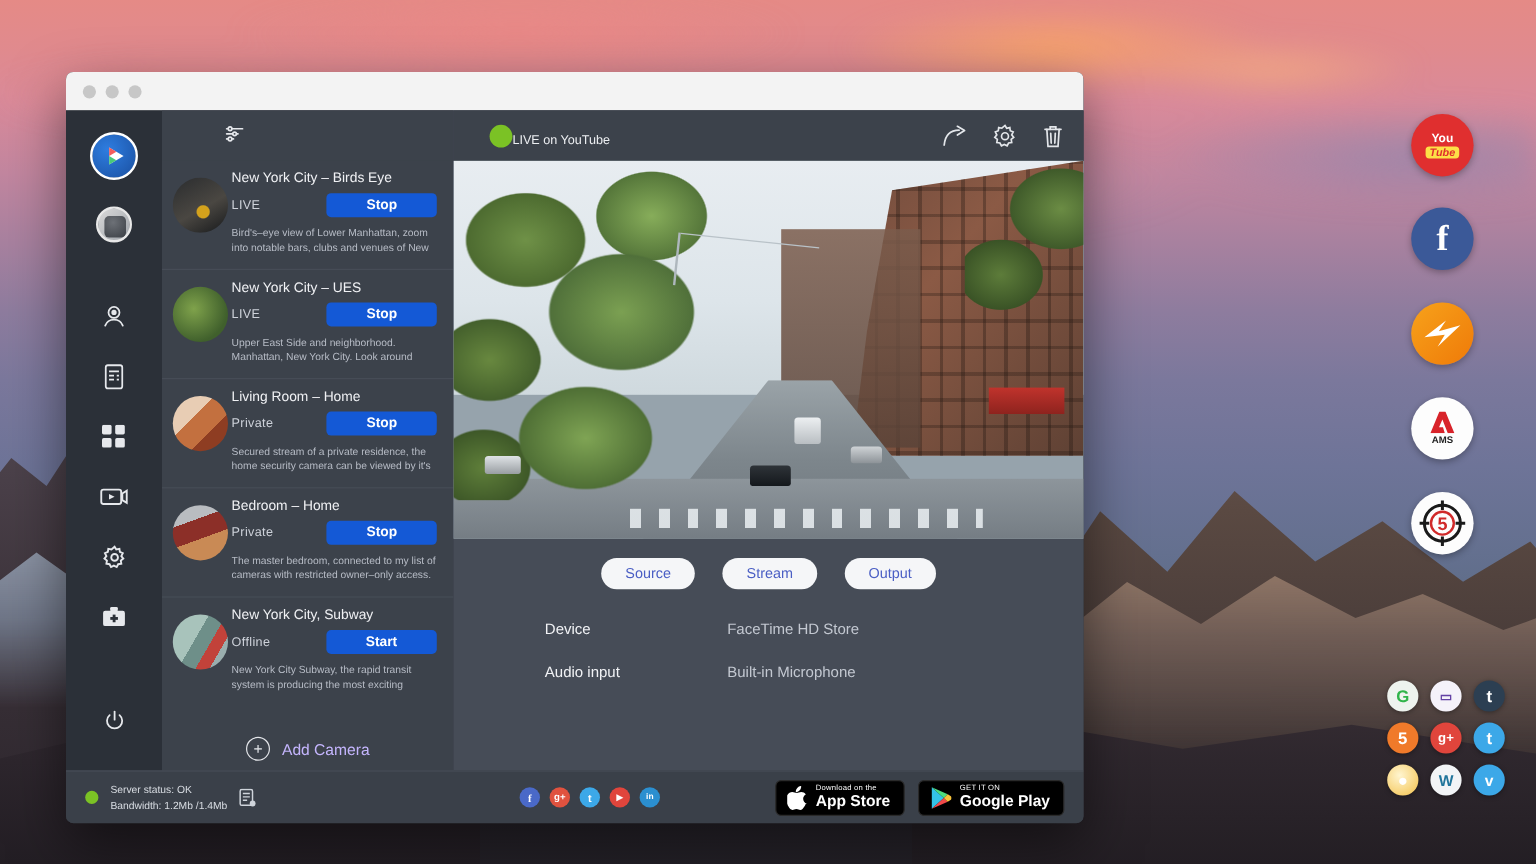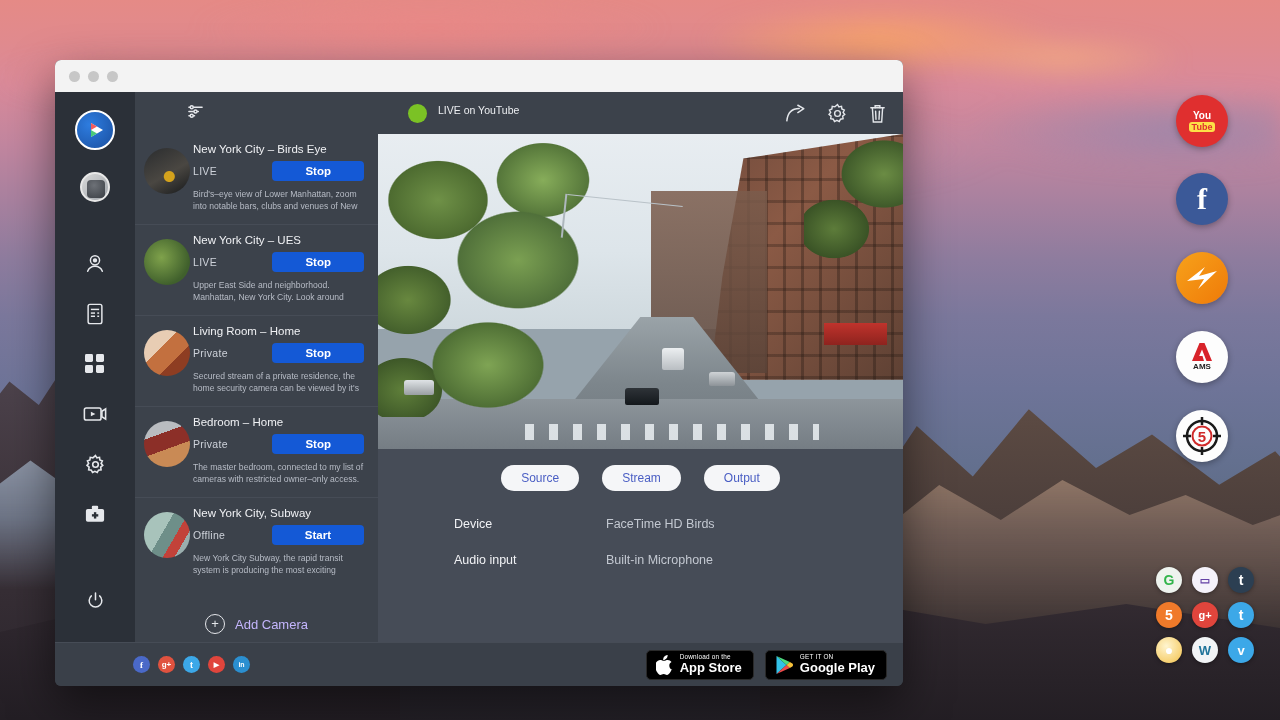--- a/index.html
+++ b/index.html
@@ -85,21 +85,21 @@
     user-select: none;
   }
   .dock-lg { width: 52px; height: 52px; left: 1176px; }
 
   .yt-badge {
     color: #fff; font-size: 10px; line-height: 10px;
     text-align: center; font-weight: bold;
   }
   .yt-badge .tube {
     display:block; background:#fde047; color:#e02f2f;
-    border-radius:3px; padding:0 3px; margin-top:1px; font-size:9px;
+    border-radius:3px; padding:0 3px; margin-top:1px; font-size:9px;font-style:italic;
   }
 
   .icon-grid-small { position: absolute; }
   .dock-sm {
     width: 26px; height: 26px; border-radius: 50%;
     display:flex; align-items:center; justify-content:center;
     color:#fff; font-size:14px; font-weight:bold;
     box-shadow: 0 1px 4px rgba(0,0,0,.35);
   }
 
@@ -215,21 +215,21 @@
   
   #main { flex: 1; display: flex; flex-direction: column; background: #464c57; min-width:0; }
 
   #toolbar {
     height: 42px; flex: 0 0 42px;
     background: #3c424b;
     display: flex; align-items: center;
     padding: 0 16px 0 0;
     position: relative;
   }
-  #live-group { display: flex; align-items: flex-start; gap: 11px; margin-left: 30px; }
+  #live-group { display: flex; align-items: flex-end; margin-left: 30px; }
   #live-dot { width: 19px; height: 19px; border-radius: 50%; background: #7bc225; }
   #live-label { font-size: 10.5px; color: #eceef1; }
   #toolbar-actions { margin-left: auto; display: flex; align-items: center; gap: 20px; }
   .tb-icon { color: #e3e6ea; display:flex; align-items:center; }
 
   
   #video {
     height: 315px; flex: 0 0 315px;
     position: relative; overflow: hidden;
     background: #96a3ac;
@@ -634,31 +634,47 @@
 
         <div id="tabs">
           <button class="tab-pill">Source</button>
           <button class="tab-pill">Stream</button>
           <button class="tab-pill">Output</button>
         </div>
 
         <div id="info">
           <div class="info-row">
             <span class="info-key">Device</span>
-            <span class="info-val">FaceTime HD Birds</span>
+            <span class="info-val">FaceTime HD Store</span>
           </div>
           <div class="info-row">
             <span class="info-key">Audio input</span>
             <span class="info-val">Built-in Microphone</span>
           </div>
         </div>
       </div>
     </div>
 
     <div id="statusbar">
+      <div id="status-left">
+        <div id="status-dot"></div>
+        <div id="status-text">
+          <div>Server status: OK</div>
+          <div>Bandwidth: 1.2Mb /1.4Mb</div>
+        </div>
+        <span id="log-icon">
+          <svg width="15" height="16" viewBox="0 0 16 17" fill="none" stroke="currentColor" stroke-width="1.3">
+            <rect x="1.2" y="1" width="11" height="14" rx="1.4"></rect>
+            <line x1="3.6" y1="4.5" x2="9.8" y2="4.5"></line>
+            <line x1="3.6" y1="7.5" x2="9.8" y2="7.5"></line>
+            <line x1="3.6" y1="10.5" x2="7.4" y2="10.5"></line>
+            <circle cx="12.3" cy="13.4" r="2.6" fill="currentColor" stroke="none"></circle>
+          </svg>
+        </span>
+      </div>
 
       <div id="social">
         <span class="soc" style="background:#4a69c8; font-family:'Liberation Serif',serif;">
             <span>f</span>
           </span>
         <span class="soc" style="background:#e0523f; font-size:8px;">
             <span>g+</span>
           </span>
         <span class="soc" style="background:#3ca8e8;">
             <span>t</span>

